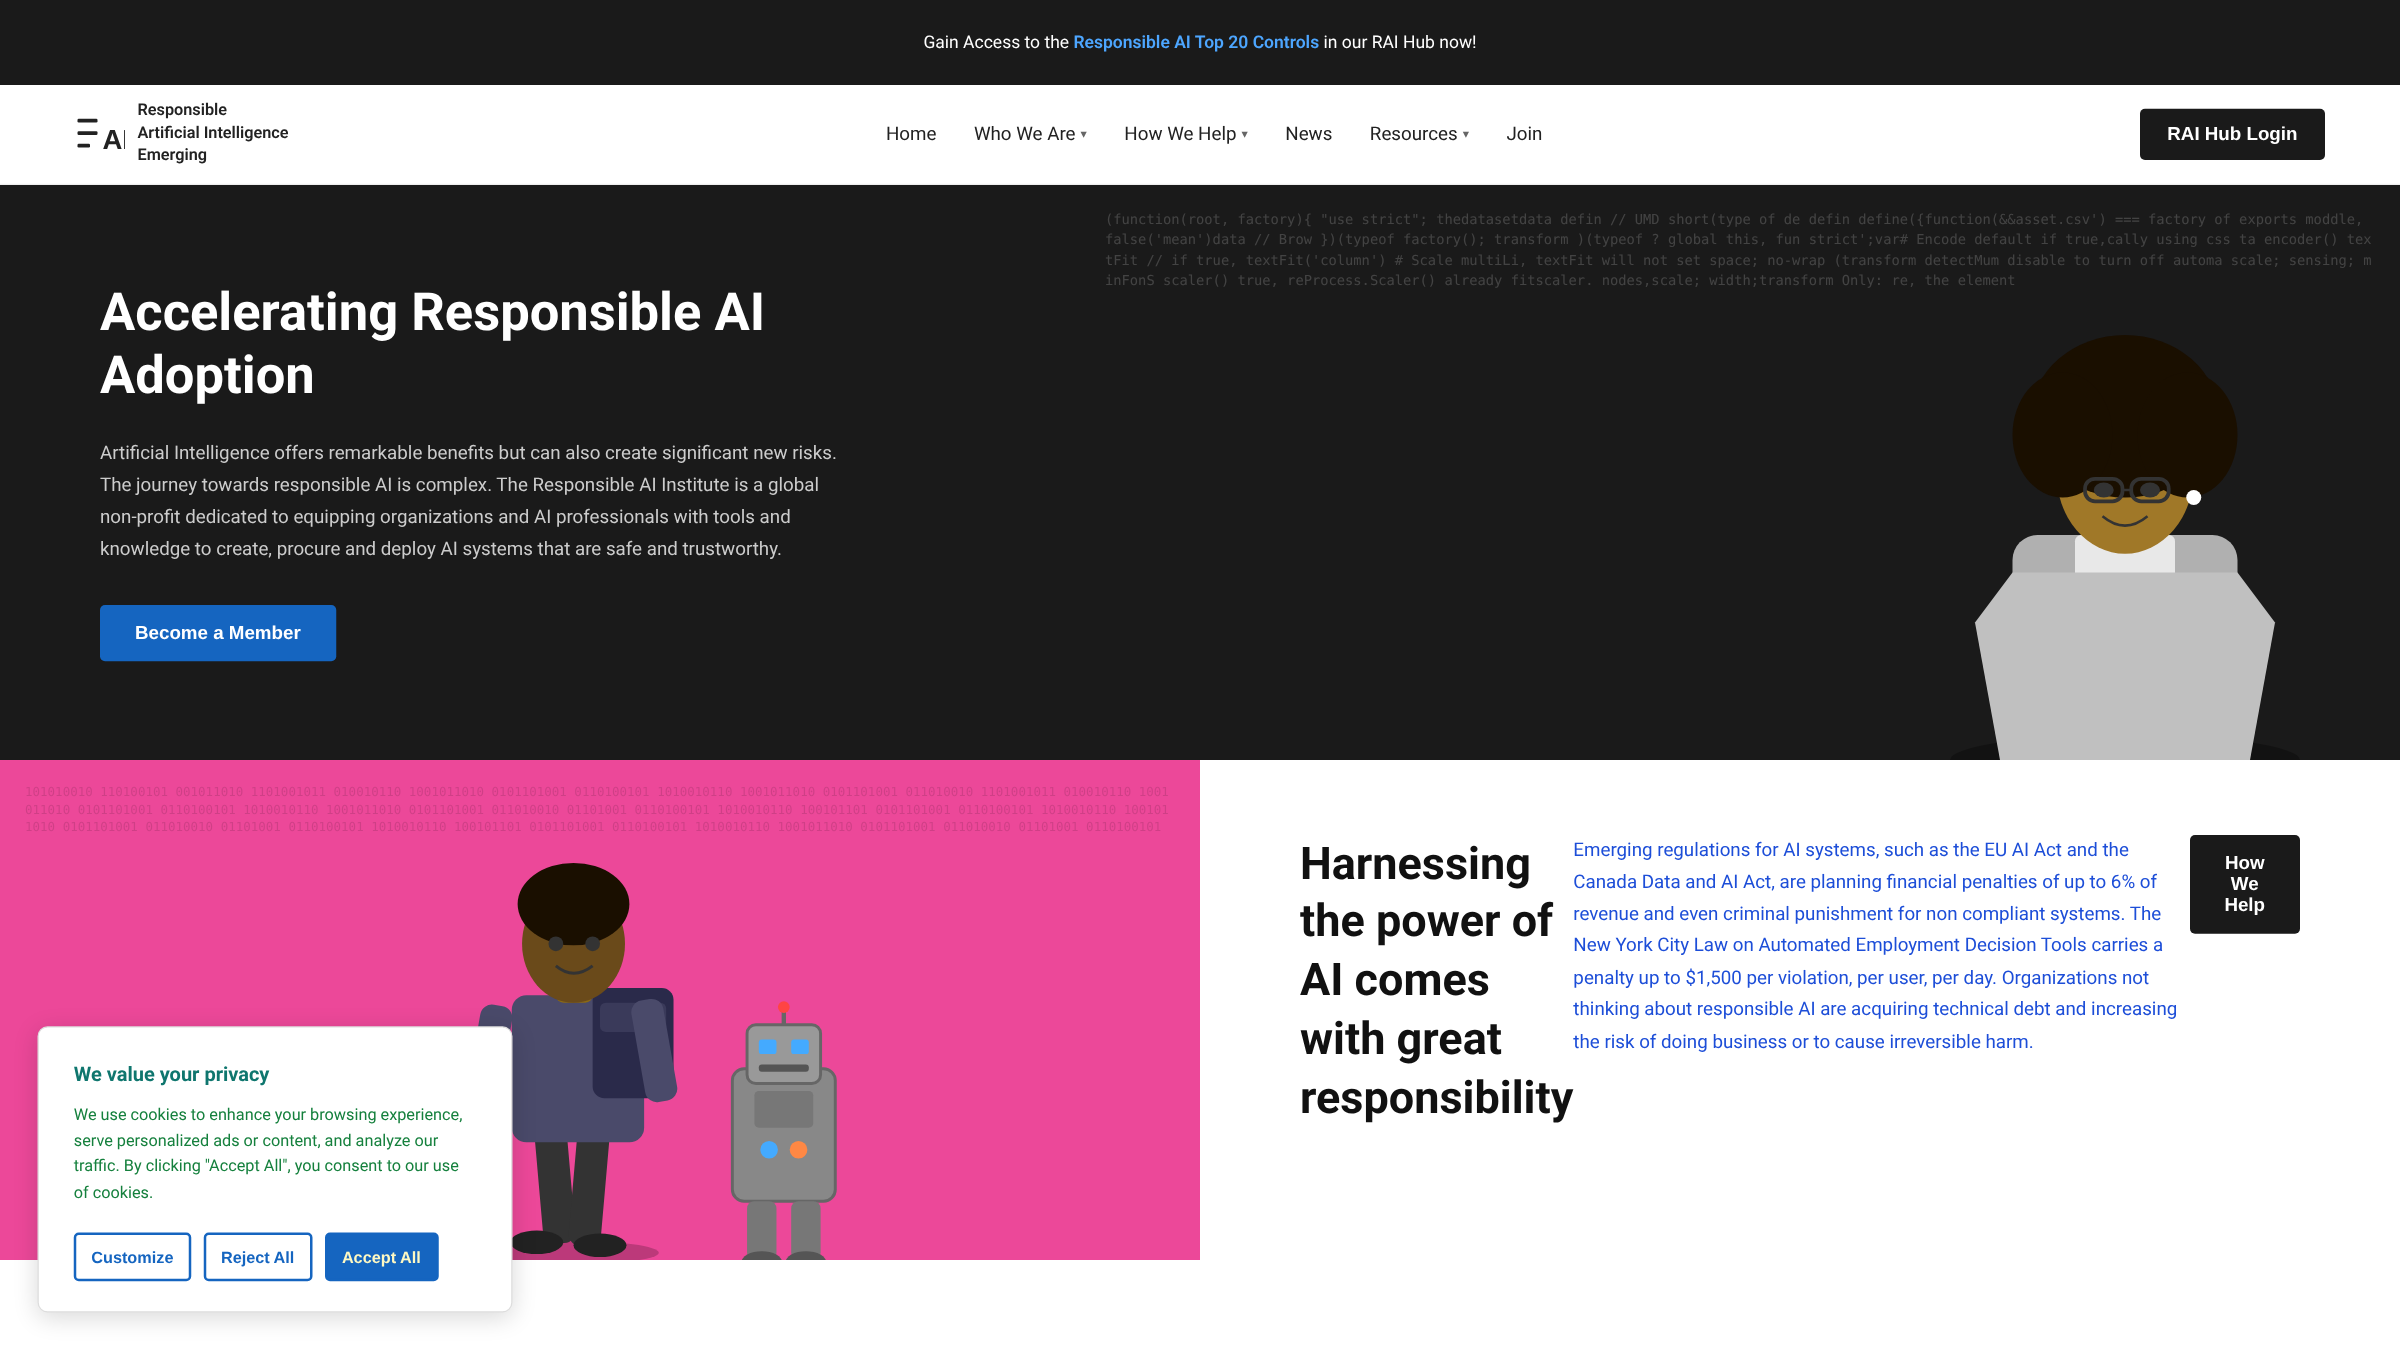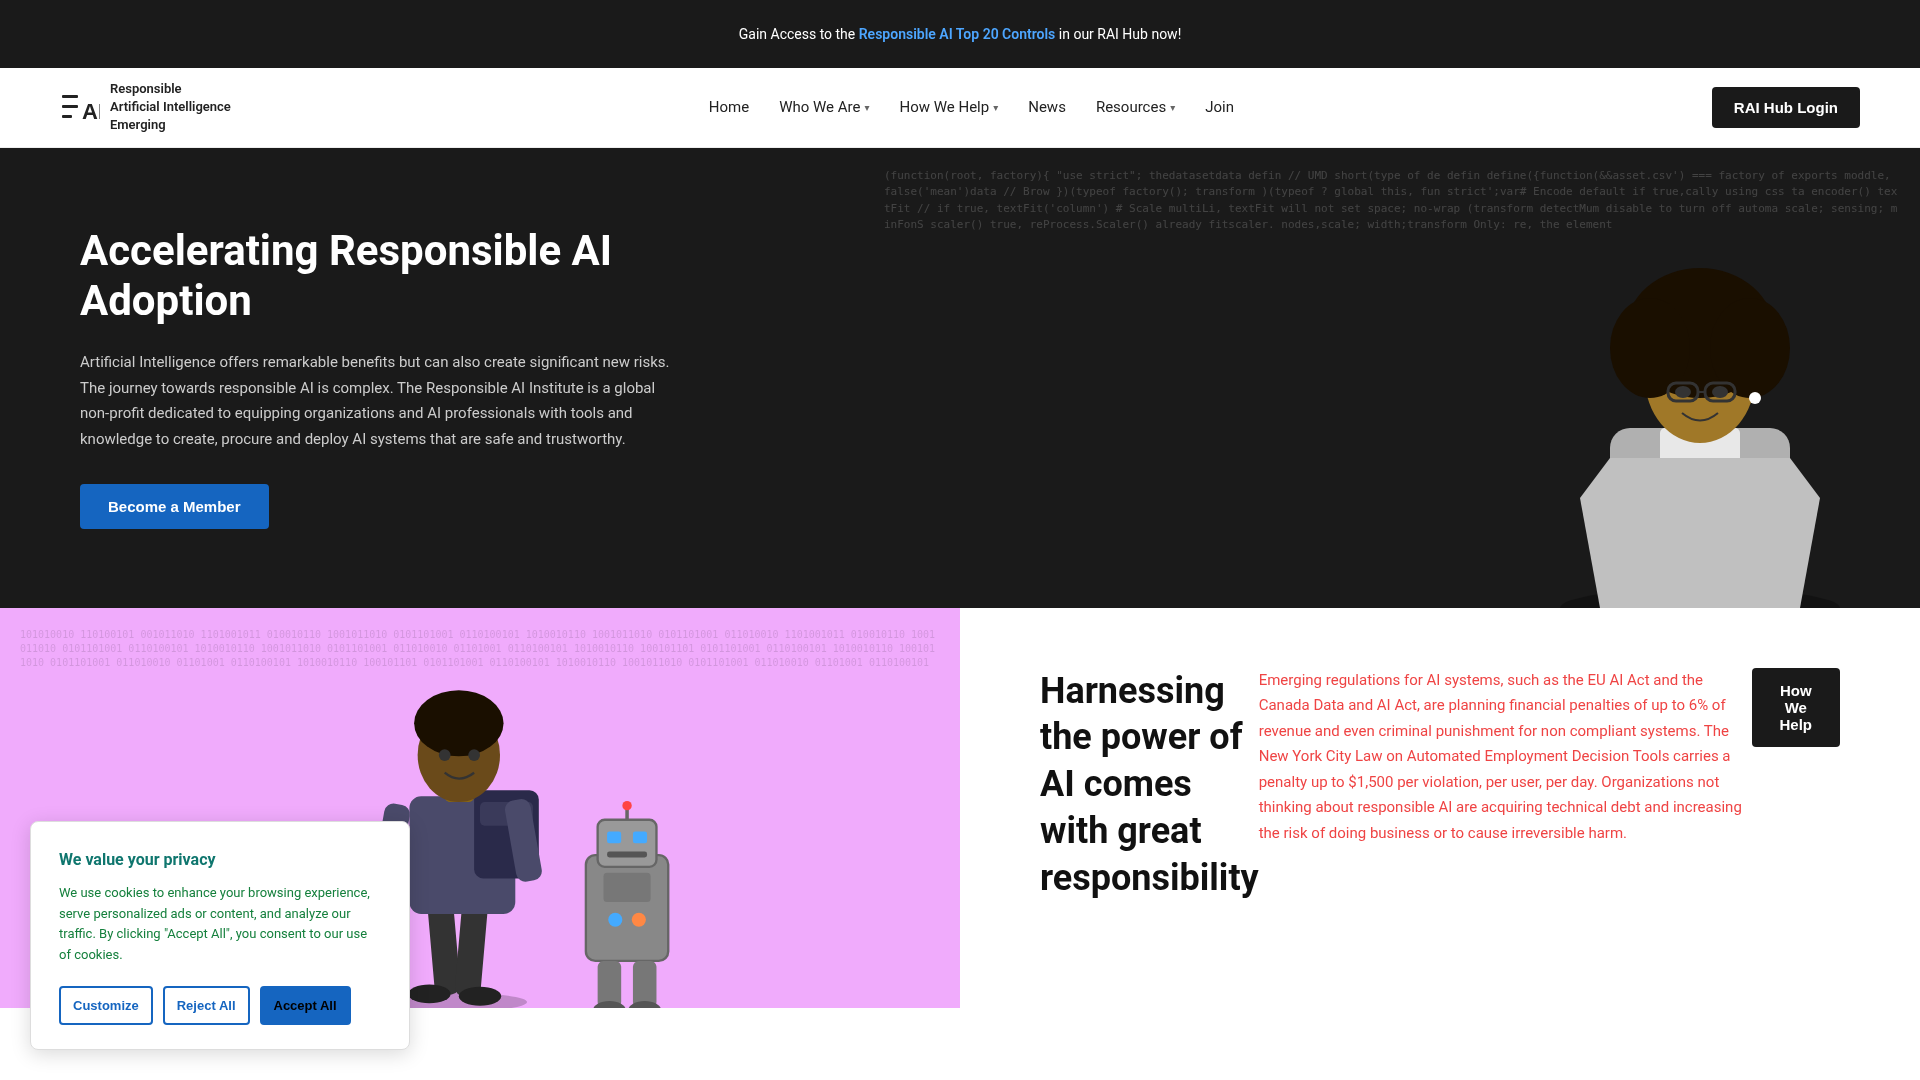--- a/index.html
+++ b/index.html
@@ -103,21 +103,21 @@
     
     .second-section {
       display: flex;
       align-items: stretch;
       min-height: 400px;
       background: #fff;
     }
     .second-left {
       width: 50%;
       position: relative;
-      background: #f0abfc;
+      background: #ec4899;
       overflow: hidden;
       min-height: 380px;
     }
     .second-code-bg {
       position: absolute;
       inset: 0;
       font-family: monospace;
       font-size: 10px;
       color: rgba(0,0,0,0.12);
       line-height: 1.4;
@@ -127,21 +127,21 @@
       user-select: none;
     }
 
     .second-right {
       width: 50%;
       padding: 60px 80px;
       display: flex;
       justify-content: center;
     }
     .second-right h2 { font-size: 36px; font-weight: 700; color: #111; line-height: 1.3; margin-bottom: 24px; }
-    .second-right p { font-size: 15px; color: #ef4444; line-height: 1.7; margin-bottom: 32px; }
+    .second-right p { font-size: 15px; color: #1d4ed8; line-height: 1.7; margin-bottom: 32px; }
     .how-we-help-btn {
       background: #1a1a1a;
       color: #fff;
       border: none;
       padding: 14px 28px;
       font-size: 15px;
       font-weight: 600;
       cursor: pointer;
       border-radius: 4px;
       align-self: flex-start;
@@ -166,21 +166,21 @@
     .cookie-btn {
       padding: 10px 12px;
       font-size: 13px;
       font-weight: 600;
       cursor: pointer;
       border-radius: 4px;
       border: 2px solid #1565c0;
     }
     .cookie-btn-customize { background: #fff; color: #1565c0; }
     .cookie-btn-reject { background: #fff; color: #1565c0; }
-    .cookie-btn-accept { background: #1565c0; color: #000000; border-color: #1565c0; }
+    .cookie-btn-accept { background: #1565c0; color: #fef9c3; border-color: #1565c0; }
   </style>
 </head>
 <body>
 
 <div class="top-banner">
   <span>Gain Access to the </span><a href="#">Responsible AI Top 20 Controls</a><span> in our RAI Hub now!</span>
 </div>
 
 <nav class="navbar">
   <div class="logo-area">

